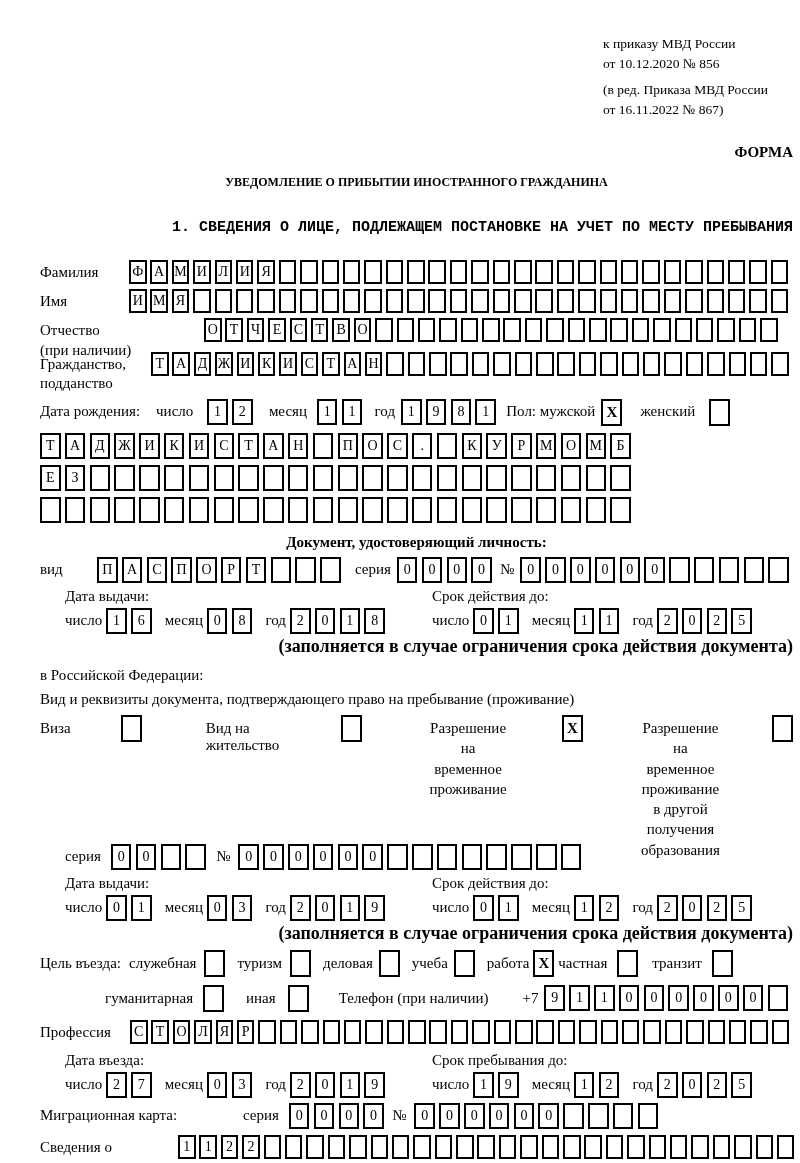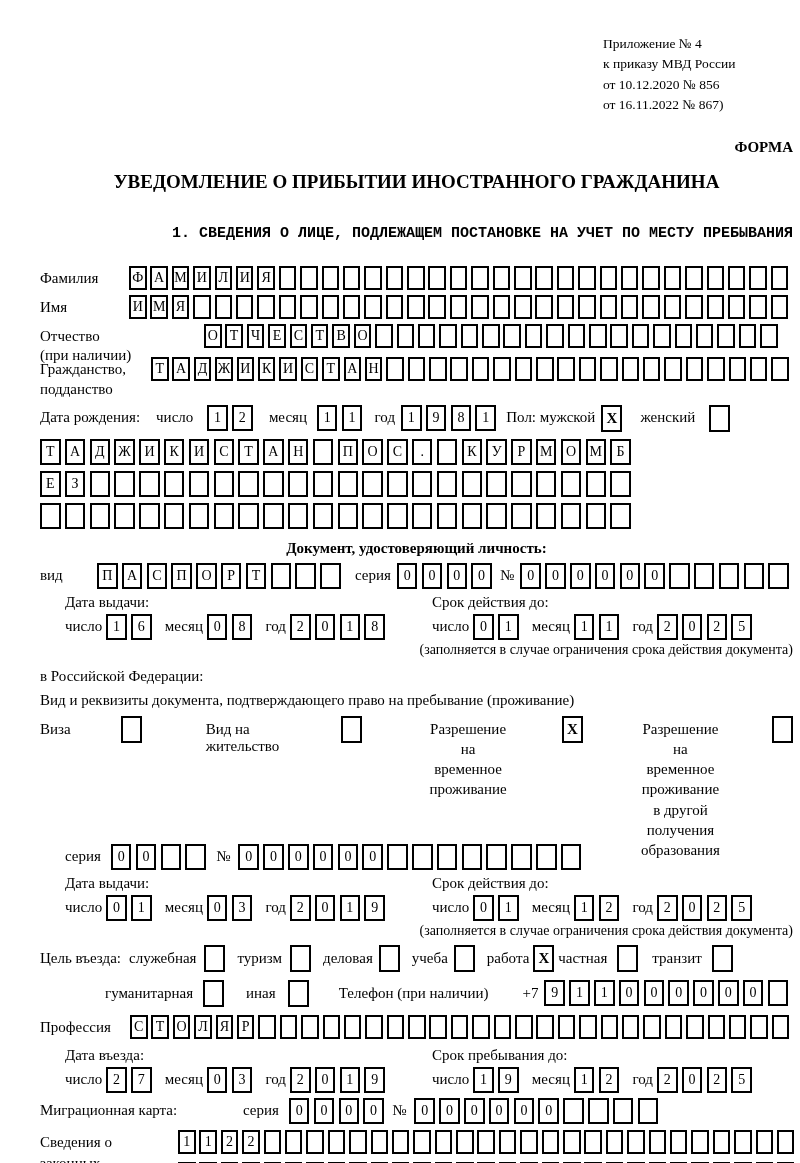--- a/index.html
+++ b/index.html
@@ -5,21 +5,21 @@
   * { box-sizing: border-box; margin: 0; padding: 0; }
   html,body { background:#fff; }
   .page {
     width: 800px; min-height: 1163px; background: #fff; color: #000;
     font-family: "Liberation Serif", "DejaVu Serif", serif;
     font-size: 15px; padding: 34px 7px 20px 40px; position: relative;
   }
   .hdr { margin-left: auto; width: 190px; font-size: 13.5px; line-height: 1.5; }
   .hdr-g2 { margin-top: 5px; }
   .forma { text-align: right; font-weight: bold; font-size: 15px; margin: 24px 0 0 0; }
-  .title { text-align: center; font-weight: bold; font-size: 19px; line-height: 1.5; margin-top: 12px; }
+  .title { text-align: center; font-weight: bold; font-size: 12px; line-height: 1.5; margin-top: 12px; }
   .t-underline { display: inline-block; width: 86px; border-bottom: 2.5px solid #333; height: 0.9em; margin-left: 16px; }
   .sec1 { font-weight: bold; font-size: 15px; margin: 28px 0 24px 0; text-align: right; white-space: nowrap; font-family: Liberation Mono, monospace; }
   .frow { display: flex; align-items: flex-start; margin-bottom: 5px; }
   .lbl { flex-shrink: 0; padding-top: 3px; line-height: 1.32; }
   .cells { display: flex; flex-wrap: nowrap; }
   .cell {
     display: inline-flex; align-items: center; justify-content: center;
     width: 17.5px; height: 24px; border: 2px solid #000; margin-right: 3.9px;
     font-size: 14px; flex-shrink: 0; background: #fff;
   }
@@ -27,40 +27,40 @@
   .cb .cell { width: 21px; height: 27px; margin-right: 0; font-weight: bold; font-size: 15px; }
   .mr-rows > .cells { margin-bottom: 6px; }
   .doc-hdr { text-align: center; font-weight: bold; font-size: 15px; margin: 4px 0 6px 0; }
   .dates { display: flex; padding-left: 25px; margin-bottom: 2px; }
   .dcol { width: 335px; }
   .dcol + .dcol { margin-left: 32px; }
   .dhead { text-align: left; margin-bottom: 3px; }
   .df { display: flex; align-items: flex-start; }
   .df .w { padding-top: 4px; margin-right: 4px; }
   .df .cells { margin-right: 9px; }
-  .note { text-align: right; font-weight: 400; font-size: 14px; margin: 1px 0 6px 0; }
+  .note { text-align: right; font-weight: 700; font-size: 18px; margin: 1px 0 6px 0; }
   .intro { line-height: 1.6; margin-bottom: 4px; }
   .opts { display: flex; align-items: flex-start; margin: 4px 0 10px 0; gap: 44px; }
   .opt-lbl { padding-top: 5px; }
   .opt-ml { text-align: center; line-height: 1.35; padding-top: 3px; }
   .purp { display: flex; align-items: flex-start; margin-bottom: 8px; }
   .purp .w { padding-top: 5px; }
   .legal { display: flex; align-items: flex-start; margin-top: 6px; }
   .legal-lbl { width: 138px; flex-shrink: 0; line-height: 1.35; padding-top: 2px; }
   .legal-rows > .cells { margin-bottom: 8px; }
 </style>
 </head>
 <body>
 
 <div class="page">
 
   <div class="hdr">
-    <div>Приложение № 4</div>
     <div>к приказу МВД России</div>
     <div>от 10.12.2020 № 856</div>
+    <div class="hdr-g2">(в ред. Приказа МВД России</div>
     <div>от 16.11.2022 № 867)</div>
   </div>
   <div class="forma">ФОРМА</div>
 
   <div class="title">
     <div>УВЕДОМЛЕНИЕ О ПРИБЫТИИ ИНОСТРАННОГО ГРАЖДАНИНА</div>
   </div>
 
   <div class="sec1">1. СВЕДЕНИЯ О ЛИЦЕ, ПОДЛЕЖАЩЕМ ПОСТАНОВКЕ НА УЧЕТ ПО МЕСТУ ПРЕБЫВАНИЯ</div>
 

